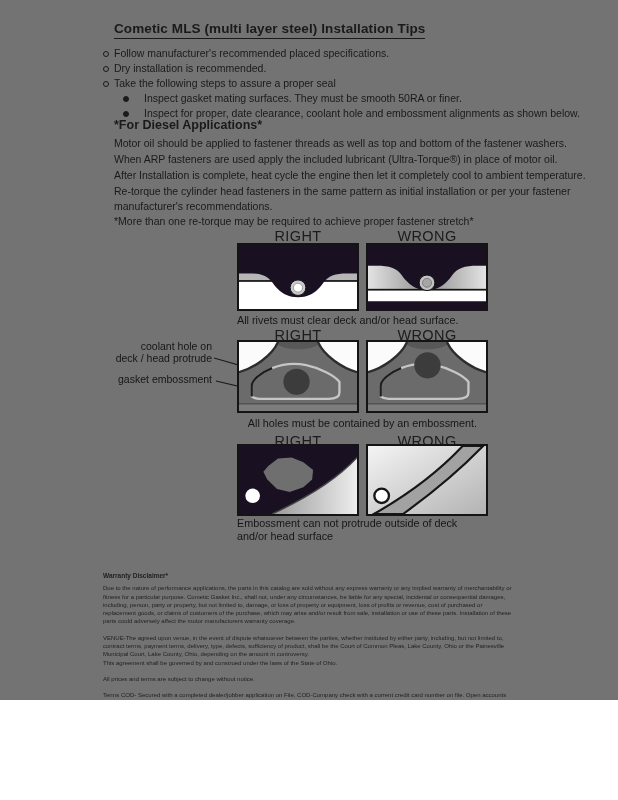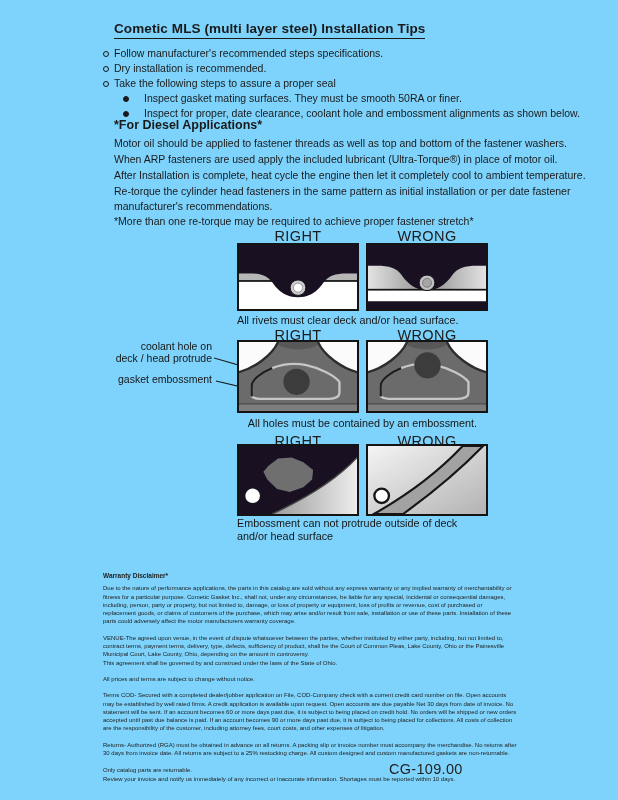--- a/index.html
+++ b/index.html
@@ -1,17 +1,17 @@
 <!DOCTYPE html>
 <html><head>
 <meta charset="utf-8">
 <style>
   html,body { margin:0; padding:0; background:#fff; }
   .page {
-    position:relative; width:618px; height:800px; background:#7dd3fc;
+    position:relative; width:618px; height:700px; background:#737373;
     font-family:"Liberation Sans", sans-serif; color:#1a1a1a; overflow:hidden;
   }
   .abs { position:absolute; }
 
   .doc-title {
     left:114px; top:21px; font-size:13.5px; font-weight:bold;
     border-bottom:1.6px solid #1a1a1a; padding-bottom:2px; letter-spacing:0.1px;
   }
   .bullets { left:103px; top:46px; width:500px; font-size:10.5px; line-height:15px; }
   .b-row { display:flex; align-items:flex-start; }
@@ -58,21 +58,21 @@
 </head>
 <body>
 
 <div class="page">
 
   <div class="abs doc-title">Cometic MLS (multi layer steel) Installation Tips</div>
 
   <div class="abs bullets">
     <div class="b-row">
       <span class="b-marker"></span>
-      <span>Follow manufacturer's recommended steps specifications.</span>
+      <span>Follow manufacturer's recommended placed specifications.</span>
     </div>
     <div class="b-row">
       <span class="b-marker"></span>
       <span>Dry installation is recommended.</span>
     </div>
     <div class="b-row">
       <span class="b-marker"></span>
       <span>Take the following steps to assure a proper seal</span>
     </div>
     <div class="b-row b-sub">
@@ -80,21 +80,21 @@
       <span>Inspect gasket mating surfaces.  They must be smooth 50RA or finer.</span>
     </div>
     <div class="b-row b-sub">
       <span class="b-marker filled"></span>
       <span>Inspect for proper, date clearance, coolant hole and embossment alignments as shown below.</span>
     </div>
   </div>
 
   <div class="abs section-head">*For Diesel Applications*</div>
   <div class="abs para para1">Motor oil should be applied to fastener threads as well as top and bottom of the fastener washers. When ARP fasteners are used apply the included lubricant (Ultra-Torque®) in place of motor oil.</div>
-  <div class="abs para para2">After Installation is complete, heat cycle the engine then let it completely cool to ambient temperature. Re-torque the cylinder head fasteners in the same pattern as initial installation or per date fastener manufacturer's recommendations.</div>
+  <div class="abs para para2">After Installation is complete, heat cycle the engine then let it completely cool to ambient temperature. Re-torque the cylinder head fasteners in the same pattern as initial installation or per your fastener manufacturer's recommendations.</div>
   <div class="abs para para-note">*More than one re-torque may be required to achieve proper fastener stretch*</div>
 
   <div class="abs rw-label col1" style="top:228px">RIGHT</div>
   <div class="abs rw-label col2" style="top:228px">WRONG</div>
 
   <div class="abs panel row1-panel col1">
     <svg viewBox="0 0 120 66" preserveAspectRatio="none">
       <rect width="120" height="66" fill="#ffffff"></rect>
       <rect y="29" width="120" height="8" fill="#b6b6b6"></rect>
       <rect y="36.2" width="120" height="1.8" fill="#141414"></rect>

